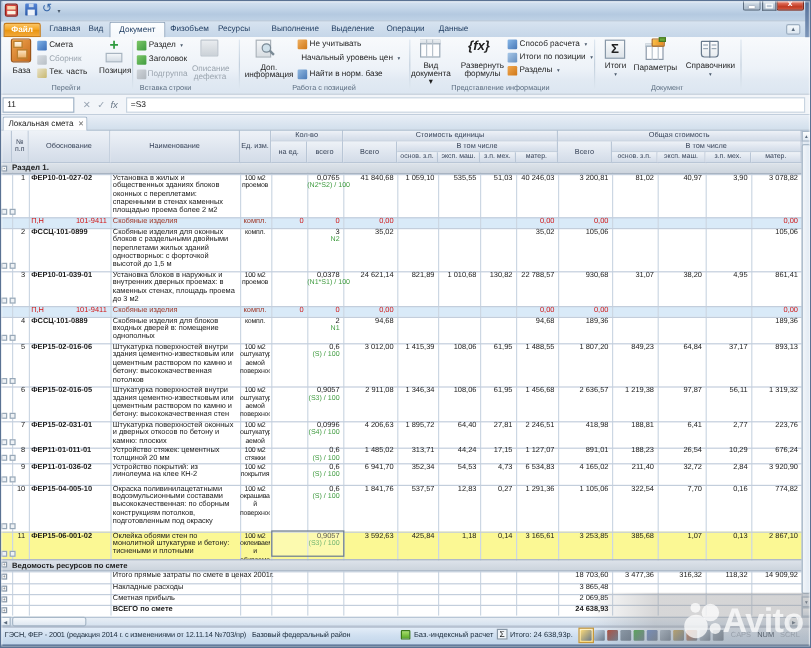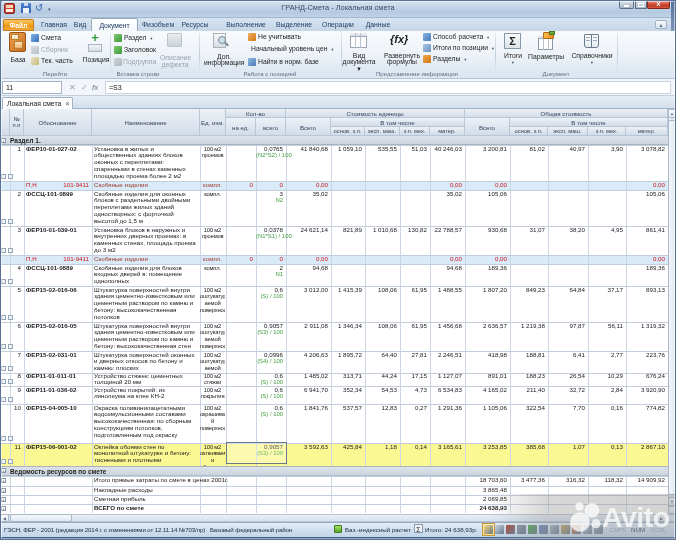--- a/index.html
+++ b/index.html
@@ -29,21 +29,20 @@
 <div class="ab" style="left:0;top:0;width:2px;height:18px;background:#7e97ba;z-index:98;"></div>
 <div class="ab" style="left:1px;top:1px;width:674px;height:538px;border:1px solid rgba(255,255,255,0.5);pointer-events:none;z-index:99;"></div>
 <div class="ab" style="left:4px;top:3px;width:11px;height:11px;background:linear-gradient(135deg,#e8524a,#b92d25);border:1px solid #8c241e;border-radius:2px;"></div>
 <div class="ab" style="left:6px;top:5px;width:7px;height:3px;background:#f8d8b0;"></div>
 <div class="ab" style="left:6px;top:9px;width:7px;height:3px;background:#fbf3e2;"></div>
 <div class="ab" style="left:21px;top:3px;width:10px;height:10px;background:linear-gradient(#5585d5,#2c5aa8);border-radius:1px;"></div>
 <div class="ab" style="left:24px;top:3px;width:4px;height:3px;background:#c8d8ec;"></div>
 <div class="ab" style="left:23px;top:8px;width:6px;height:5px;background:#eef2f8;"></div>
 <div class="ab" style="left:35px;top:4px;width:10px;height:8px;color:#3465a8;font-size:10px;line-height:8px;">↺</div>
 <div class="ab" style="left:48px;top:6px;width:6px;height:6px;color:#4a5a6c;font-size:5px;">▾</div>
-<div class="ab" style="left:200px;top:3px;width:276px;text-align:center;font-size:7.4px;color:#3c4c60;">ГРАНД-Смета - Локальная смета</div>
 <div class="ab" style="left:619px;top:0;width:15px;height:9px;background:linear-gradient(#f2f6fa,#c6d2de 45%,#a9b9c9);border:1px solid #5e6e80;border-top:none;border-radius:0 0 2px 2px;"></div>
 <div class="ab" style="left:624px;top:5px;width:5px;height:2px;background:#fff;box-shadow:0 0 1px #667;"></div>
 <div class="ab" style="left:635px;top:0;width:12px;height:9px;background:linear-gradient(#f2f6fa,#c6d2de 45%,#a9b9c9);border:1px solid #5e6e80;border-top:none;"></div>
 <div class="ab" style="left:638px;top:3px;width:6px;height:4px;border:1px solid #fff;"></div>
 <div class="ab" style="left:647px;top:0;width:23px;height:9px;background:linear-gradient(#f0b0a0,#d9614c 40%,#c03a22 70%,#d4573e);border:1px solid #7e2718;border-top:none;border-radius:0 0 2px 2px;"></div>
 <div class="ab" style="left:647px;top:0;width:23px;height:9px;color:#fff;font-size:7px;line-height:8px;text-align:center;font-weight:bold;">x</div>
 <div class="ab" style="left:0;top:18px;width:676px;height:13px;background:linear-gradient(#d7e3f0,#c5d6e8);"></div>
 <div class="ab" style="left:3px;top:19px;width:31px;height:12px;background:linear-gradient(#fbc565,#f5a623 45%,#e8940f 50%,#f2a93c);border:1px solid #c87d1a;border-radius:2px 2px 0 0;color:#fff;font-weight:bold;font-size:6.8px;text-align:center;line-height:12px;">Файл</div>
 <div class="tab" style="left:29px;width:50px;top:18px;">Главная</div>
 <div class="tab" style="left:55px;width:50px;top:18px;">Вид</div>

